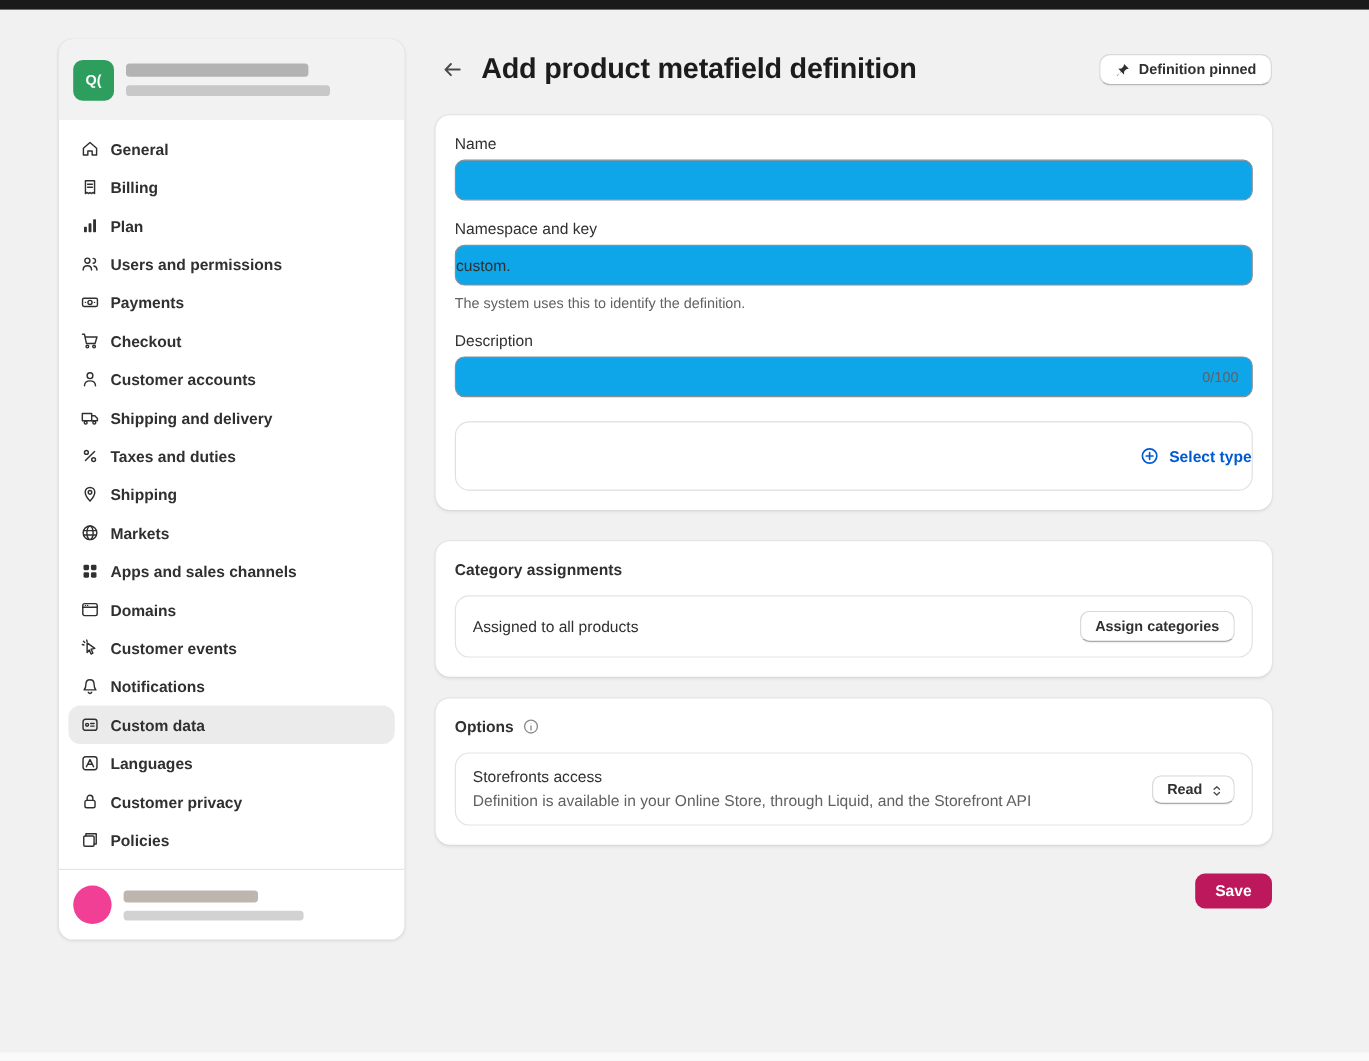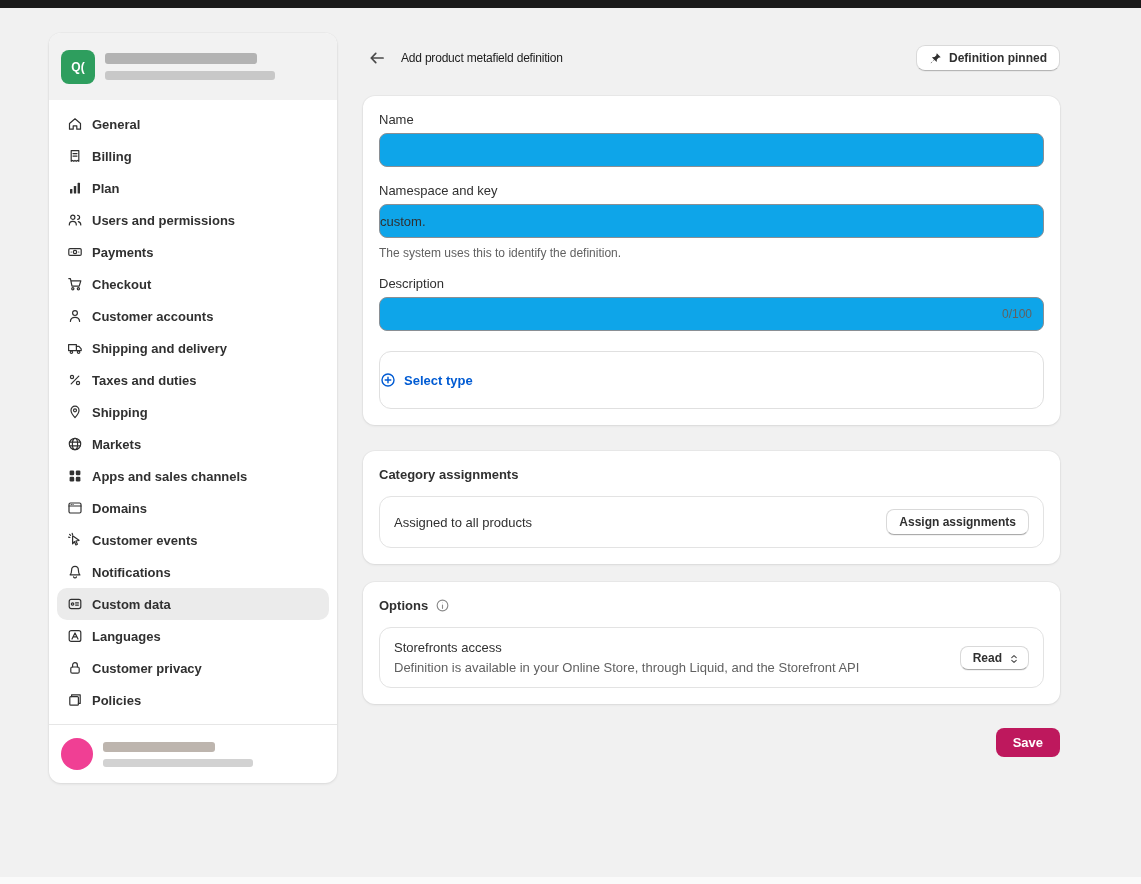--- a/index.html
+++ b/index.html
@@ -43,21 +43,21 @@
     display:flex; align-items:center; gap:10px;
   }
   .user-avatar { width:32px; height:32px; border-radius:50%; background:#f03f94; flex:none; }
   .user-redact-1 { width:112px; height:10px; background:#bdb5ae; }
   .user-redact-2 { width:150px; height:8px; background:#d2d2d2; margin-top:7px; }
 
   
   .main { position:absolute; left:363px; top:42px; width:697px; }
   .main-header { display:flex; align-items:center; gap:10px; height:32px; }
   .back-btn { width:28px; height:28px; display:flex; align-items:center; justify-content:center; border-radius:8px; cursor:pointer; }
-  .page-title { font-size:12px; font-weight:400; color:#1c1c1c; letter-spacing:-.2px; }
+  .page-title { font-size:24px; font-weight:700; color:#1c1c1c; letter-spacing:-.2px; }
   .pinned-btn {
     margin-left:auto; display:flex; align-items:center; gap:7px;
     background:#fff; border:1px solid #d9d9d9; border-bottom-color:#b5b5b5;
     border-radius:9px; padding:5px 12px; font-size:12px; font-weight:600; color:#303030;
     box-shadow:0 1px 0 rgba(0,0,0,.04); cursor:pointer;
   }
 
   .card {
     background:#fff; border-radius:12px; padding:16px;
     box-shadow:0 0 0 1px rgba(0,0,0,.03), 0 1px 3px rgba(0,0,0,.07);
@@ -72,21 +72,21 @@
     width:100%; height:34px; border:1px solid #8a8f94; border-radius:8px;
     padding:0 0; font-size:13px; color:#303030; background:#0ea5e9; outline:none;
     font-family:inherit;
   }
   .input-wrap { position:relative; }
   .char-counter { position:absolute; right:12px; top:50%; transform:translateY(-50%); font-size:12px; color:#616161; }
   .help-text { font-size:12px; color:#616161; margin-top:8px; }
 
   .select-type-box {
     margin-top:20px; border:1px solid #e0e0e0; border-radius:12px; height:58px;
-    display:flex; align-items:center; justify-content:flex-start; gap:8px;
+    display:flex; align-items:center; justify-content:flex-end; gap:8px;
     color:#005bd3; font-size:13px; font-weight:600; cursor:pointer;
   }
 
   .card-title { font-size:13px; font-weight:700; color:#303030; }
   .card-title-row { display:flex; align-items:center; gap:7px; }
   .inner-box {
     margin-top:14px; border:1px solid #e3e3e3; border-radius:12px;
     padding:12px 14px; display:flex; align-items:center;
   }
   .secondary-btn {
@@ -384,21 +384,21 @@
           </svg>
         </span>
       <span>Select type</span>
     </div>
   </div>
 
   <div class="card card-2">
     <div class="card-title">Category assignments</div>
     <div class="inner-box">
       <span>Assigned to all products</span>
-      <button class="secondary-btn">Assign assignments</button>
+      <button class="secondary-btn">Assign categories</button>
     </div>
   </div>
 
   <div class="card card-3">
     <div class="card-title-row">
       <span class="card-title">Options</span>
       <span style="display:flex;">
           <svg width="15" height="15" viewBox="0 0 16 16" fill="none" stroke="#8a8a8a" stroke-width="1.2" stroke-linecap="round">
             <circle cx="8" cy="8" r="5.7"></circle>
             <path d="M8 7.4 V11"></path>

